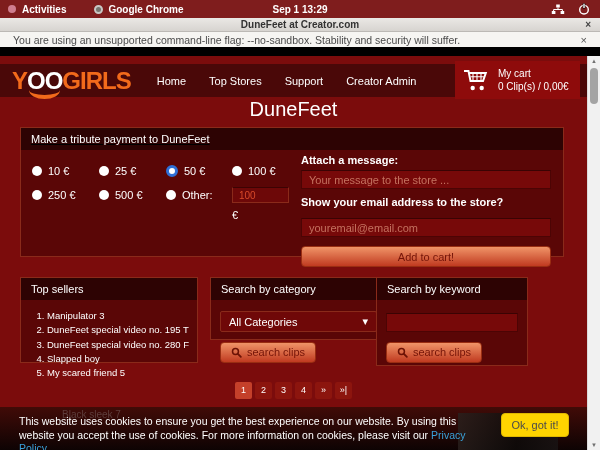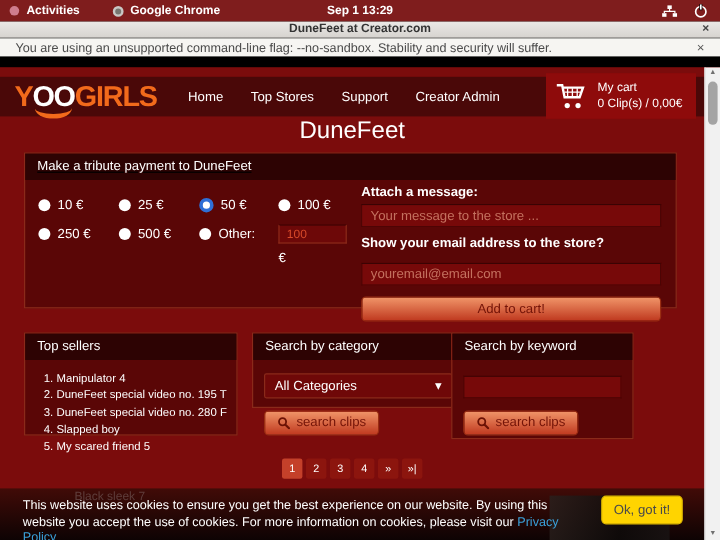--- a/index.html
+++ b/index.html
@@ -218,21 +218,21 @@
       <textarea class="red-input" rows="1" style="height: 19px;" placeholder="Your message to the store ..."></textarea>
       <div class="frm-label mt4">Show your email address to the store?</div>
       <input class="red-input mt6" type="text" style="height: 19px;" placeholder="youremail@email.com">
       <button class="grad-btn add-btn">Add to cart!</button>
     </div>
   </div>
 
   <div class="panel panel-ts">
     <div class="panel-header">Top sellers</div>
     <ol class="ts-list">
-      <li>Manipulator 4</li>
+      <li>Manipulator 3</li>
       <li>DuneFeet special video no. 195 T</li>
       <li>DuneFeet special video no. 280 F</li>
       <li>Slapped boy</li>
       <li>My scared friend 5</li>
     </ol>
   </div>
 
   <div class="panel panel-sc">
     <div class="panel-header">Search by category</div>
     <div class="select-box">

